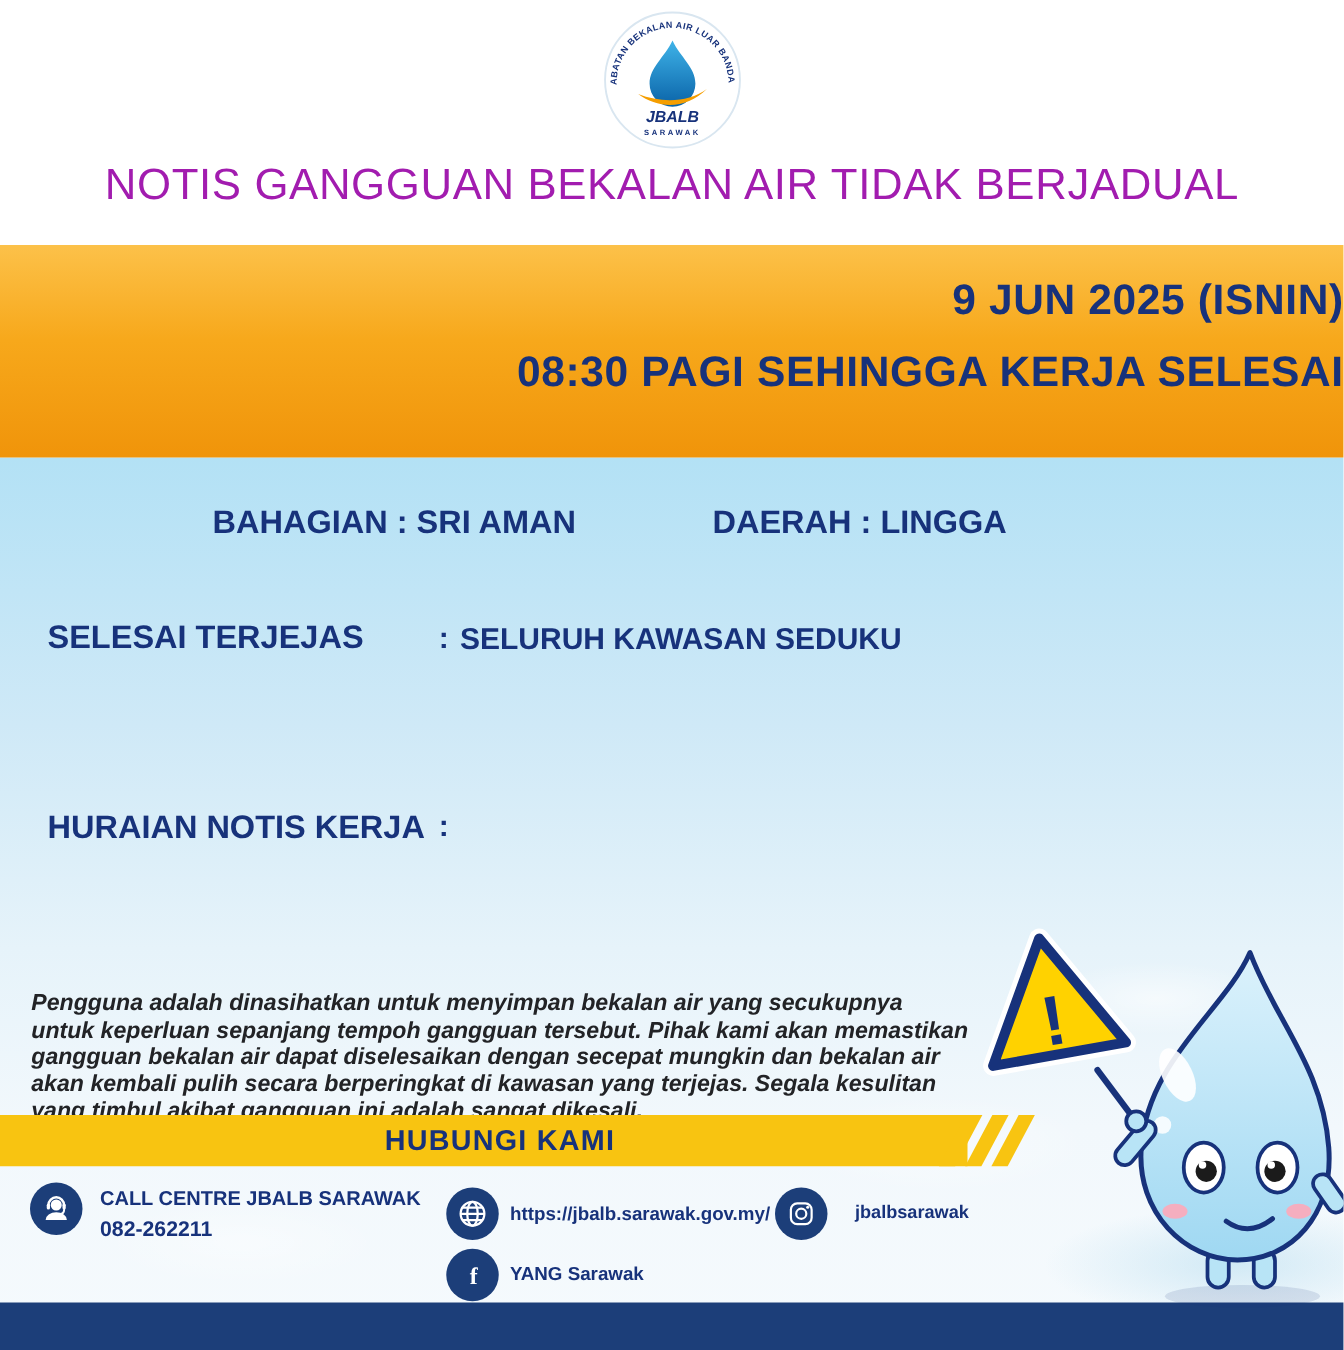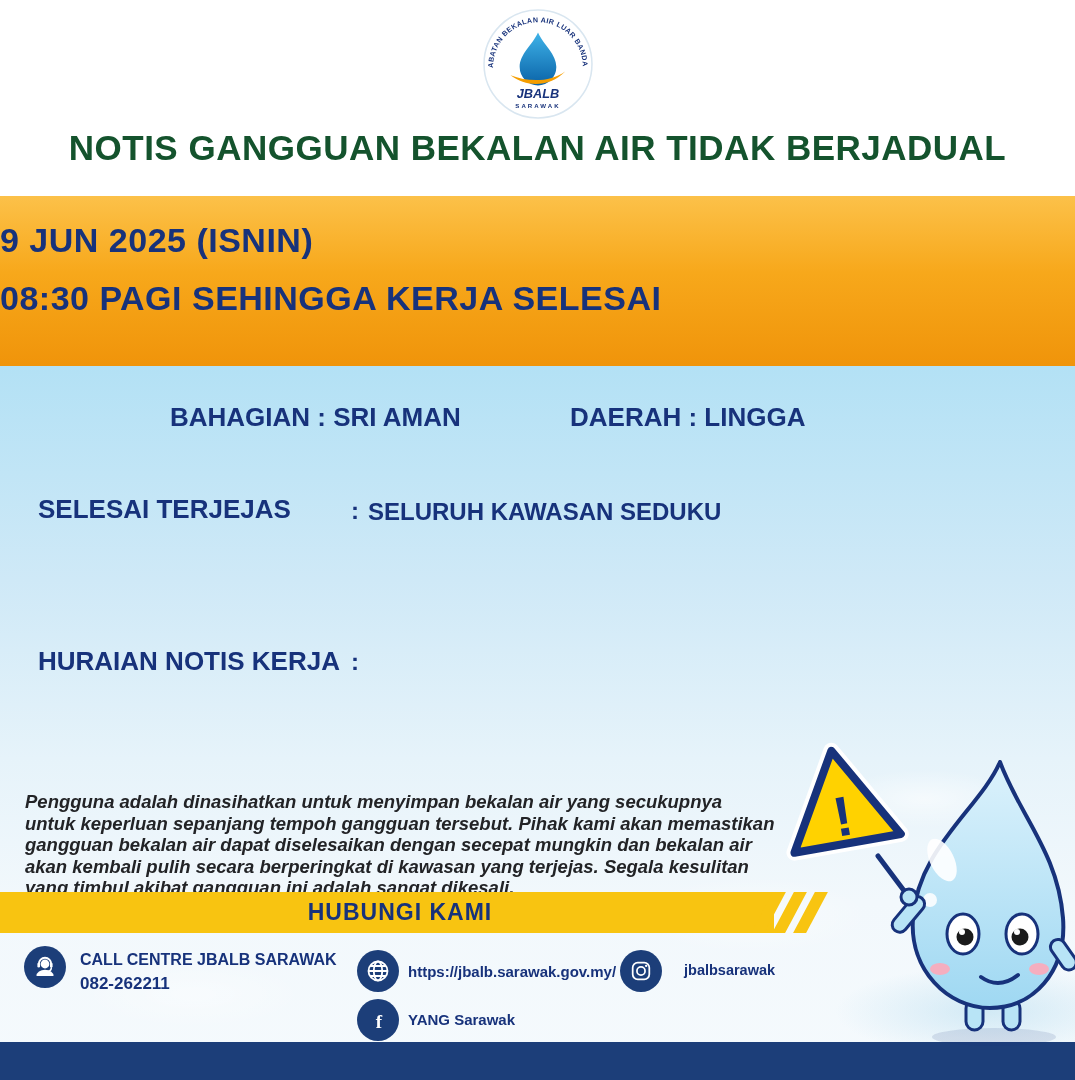--- a/index.html
+++ b/index.html
@@ -7,26 +7,26 @@
     position:relative;width:1075px;height:1080px;overflow:hidden;background:#ffffff;
     font-family:"Liberation Sans",sans-serif;color:#17327b;
   }
   .abs{position:absolute;}
 
   
   .logo{left:50%;top:8px;transform:translateX(-50%);width:112px;height:112px;}
 
   
   .title{top:128px;left:0;width:100%;margin:0;text-align:center;
-    font-size:35px;font-weight:700;letter-spacing:.5px;color:#14532d;}
+    font-size:35px;font-weight:400;letter-spacing:.5px;color:#a21caf;}
 
   
   .banner{top:196px;left:0;width:100%;height:170px;box-sizing:border-box;
     background:linear-gradient(180deg,#fcc149 0%,#f7a81b 45%,#f0940a 100%);
-    display:flex;flex-direction:column;align-items:flex-start;justify-content:center;
+    display:flex;flex-direction:column;align-items:flex-end;justify-content:center;
     padding-bottom:24px;gap:11px;}
   .banner .line{font-size:34px;font-weight:700;color:#17327b;line-height:47px;letter-spacing:.5px;}
 
   
   .blue-bg{top:366px;left:0;width:100%;height:714px;
     background:linear-gradient(180deg,#b3e1f5 0%,#cfe9f7 30%,#e6f3fa 55%,#f2f8fc 75%,#f5fafd 100%);}
   .blue-bg::after{content:"";position:absolute;left:0;top:52%;width:100%;height:48%;
     background:
       radial-gradient(130px 42px at 86% 18%, rgba(255,255,255,.55), transparent 70%),
       radial-gradient(170px 55px at 70% 52%, rgba(255,255,255,.45), transparent 70%),

